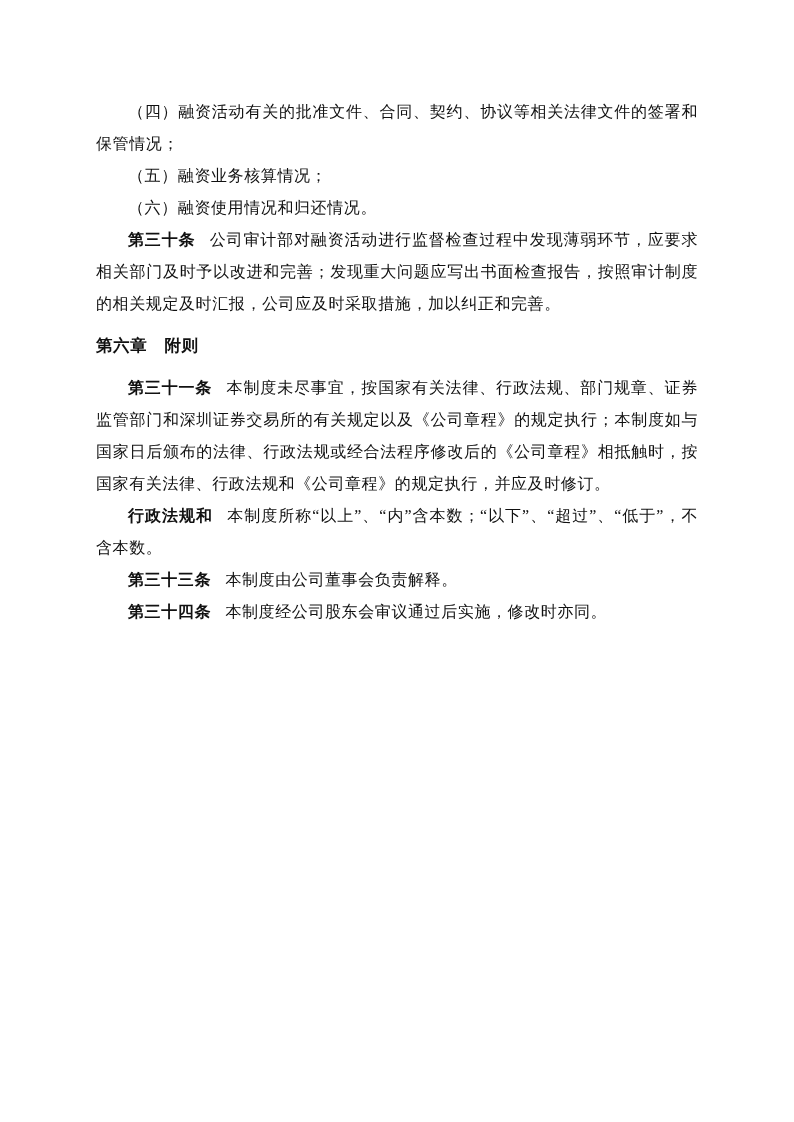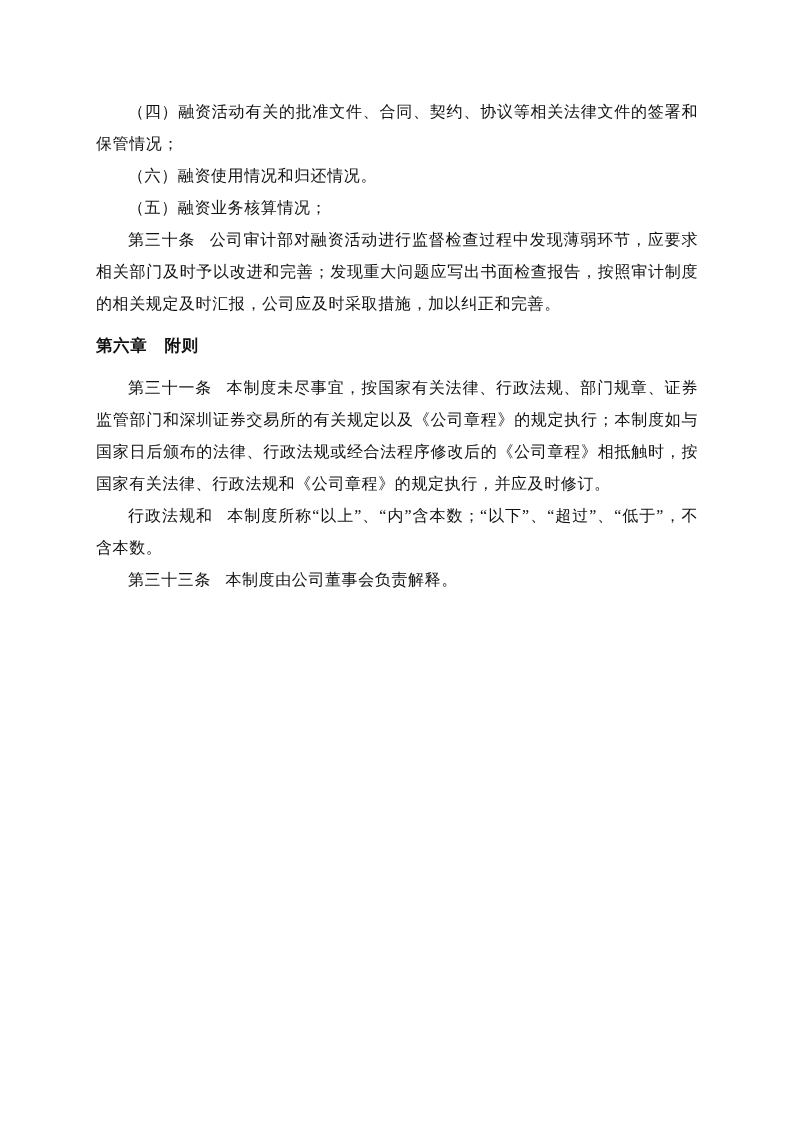--- a/index.html
+++ b/index.html
@@ -24,47 +24,48 @@
   .body-par {
     margin: 0;
     font-size: 16px;
     line-height: 32px;
     letter-spacing: 0.6px;
     text-align: justify;
     text-justify: inter-character;
     text-indent: 2em;
   }
   .article .num {
-    font-weight: normal;
+    font-weight: bold;
     margin-right: 0.9em;
   }
   .chapter {
     margin: 10px 0;
     font-size: 16.5px;
     line-height: 32px;
     font-weight: bold;
     text-indent: 0;
     letter-spacing: 0.6px;
   }
 </style>
 </head>
 <body>
 
 <div class="page">
 
   <p class="body-par">（四）融资活动有关的批准文件、合同、契约、协议等相关法律文件的签署和保管情况；</p>
 
+  <p class="body-par">（五）融资业务核算情况；</p>
+
   <p class="body-par">（六）融资使用情况和归还情况。</p>
-
-  <p class="body-par">（五）融资业务核算情况；</p>
 
   <p class="body-par article"><span class="num">第三十条</span><span>公司审计部对融资活动进行监督检查过程中发现薄弱环节，应要求相关部门及时予以改进和完善；发现重大问题应写出书面检查报告，按照审计制度的相关规定及时汇报，公司应及时采取措施，加以纠正和完善。</span></p>
 
   <h2 class="chapter">第六章　附则</h2>
 
   <p class="body-par article"><span class="num">第三十一条</span><span>本制度未尽事宜，按国家有关法律、行政法规、部门规章、证券监管部门和深圳证券交易所的有关规定以及《公司章程》的规定执行；本制度如与国家日后颁布的法律、行政法规或经合法程序修改后的《公司章程》相抵触时，按国家有关法律、行政法规和《公司章程》的规定执行，并应及时修订。</span></p>
 
   <p class="body-par article"><span class="num">行政法规和</span><span>本制度所称“以上”、“内”含本数；“以下”、“超过”、“低于”，不含本数。</span></p>
 
   <p class="body-par article"><span class="num">第三十三条</span><span>本制度由公司董事会负责解释。</span></p>
 
+  <p class="body-par article"><span class="num">第三十四条</span><span>本制度经公司股东会审议通过后实施，修改时亦同。</span></p>
 
 </div>
 
 </body></html>

